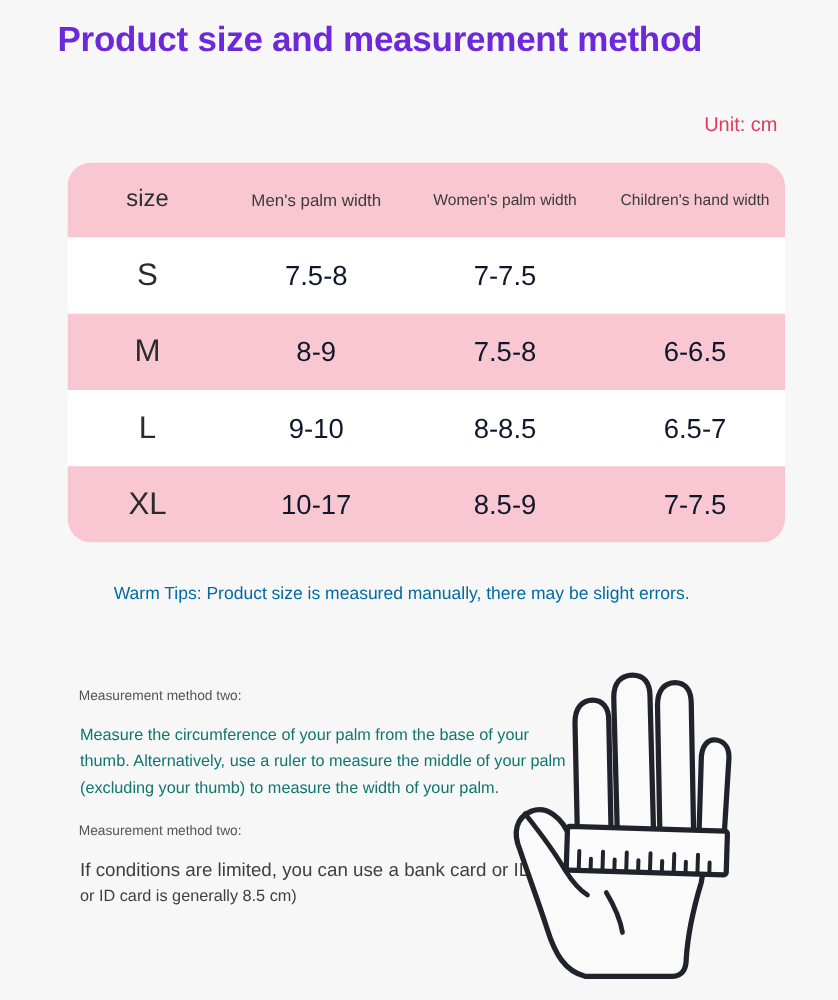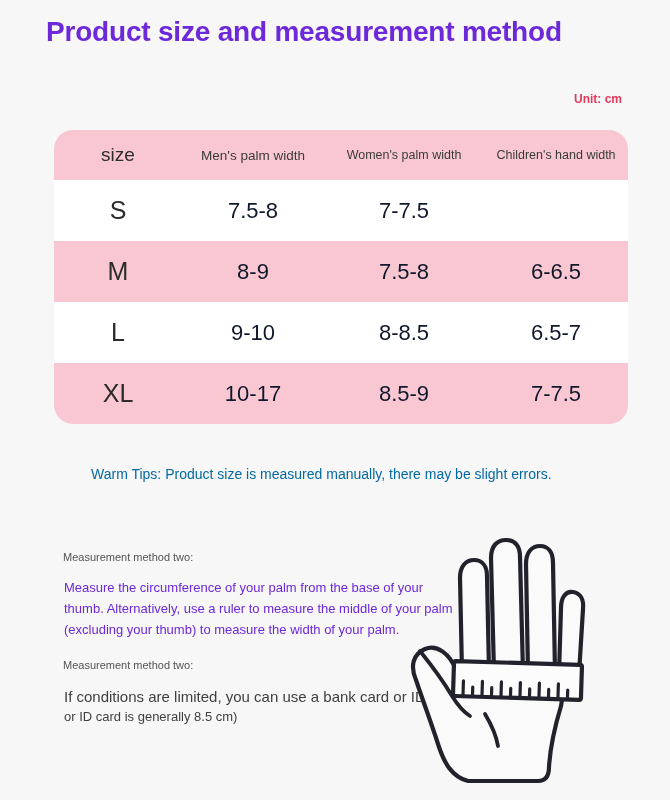--- a/index.html
+++ b/index.html
@@ -15,47 +15,47 @@
     position:relative;
     overflow:hidden;
   }
   .page-title{
     position:absolute;left:46px;top:16px;
     font-size:28px;font-weight:700;color:#6d28d9;
     letter-spacing:-0.2px;
   }
   .unit-label{
     position:absolute;right:48px;top:92px;
-    font-size:12px;font-weight:700;color:var(--red);
+    font-size:16px;font-weight:400;color:var(--red);
   }
   .size-table{
     position:absolute;left:54px;top:130px;width:574px;
     border-radius:19px;overflow:hidden;
   }
   .trow{
     display:grid;
     grid-template-columns:128px 142px 160px 144px;
     align-items:center;text-align:center;
     height:61px;background:#ffffff;
   }
-  .trow.head{height:50px;}
+  .trow.head{height:60px;}
   .trow.pink{background:var(--pink);}
   .hc{font-size:12.5px;color:#3b3b3b;}
   .hc.c0{font-size:19px;color:#2d2d2d;}
   .hc.c1{font-size:13.5px;}
   .cell-size{font-size:25px;color:#2b2b2b;}
   .cell-val{font-size:22px;color:#0f172a;}
   .warm-tips{
     position:absolute;left:59px;top:466px;
     font-size:14px;color:#0369a1;margin-left:32px;
   }
   .method-label{font-size:11px;color:#545454;}
   .m1{position:absolute;left:63px;top:551px;}
   .m2{position:absolute;left:63px;top:659px;}
-  .para{position:absolute;color:#6d28d9;line-height:21px;}
+  .para{position:absolute;color:#0f766e;line-height:21px;}
   .p1{left:64px;top:577px;font-size:13px;}
   .p2{left:64px;top:687px;color:#3f3f3f;line-height:20px;}
   .p2 .ln:nth-child(1){font-size:15px;}
   .p2 .ln:nth-child(2){font-size:13px;}
   .p2 .ln:nth-child(3){font-size:14px;letter-spacing:0.3px;line-height:24px;}
   .ln{white-space:nowrap;}
   .hand-illustration{
     position:absolute;left:390px;top:520px;width:280px;height:280px;
   }
 </style>

